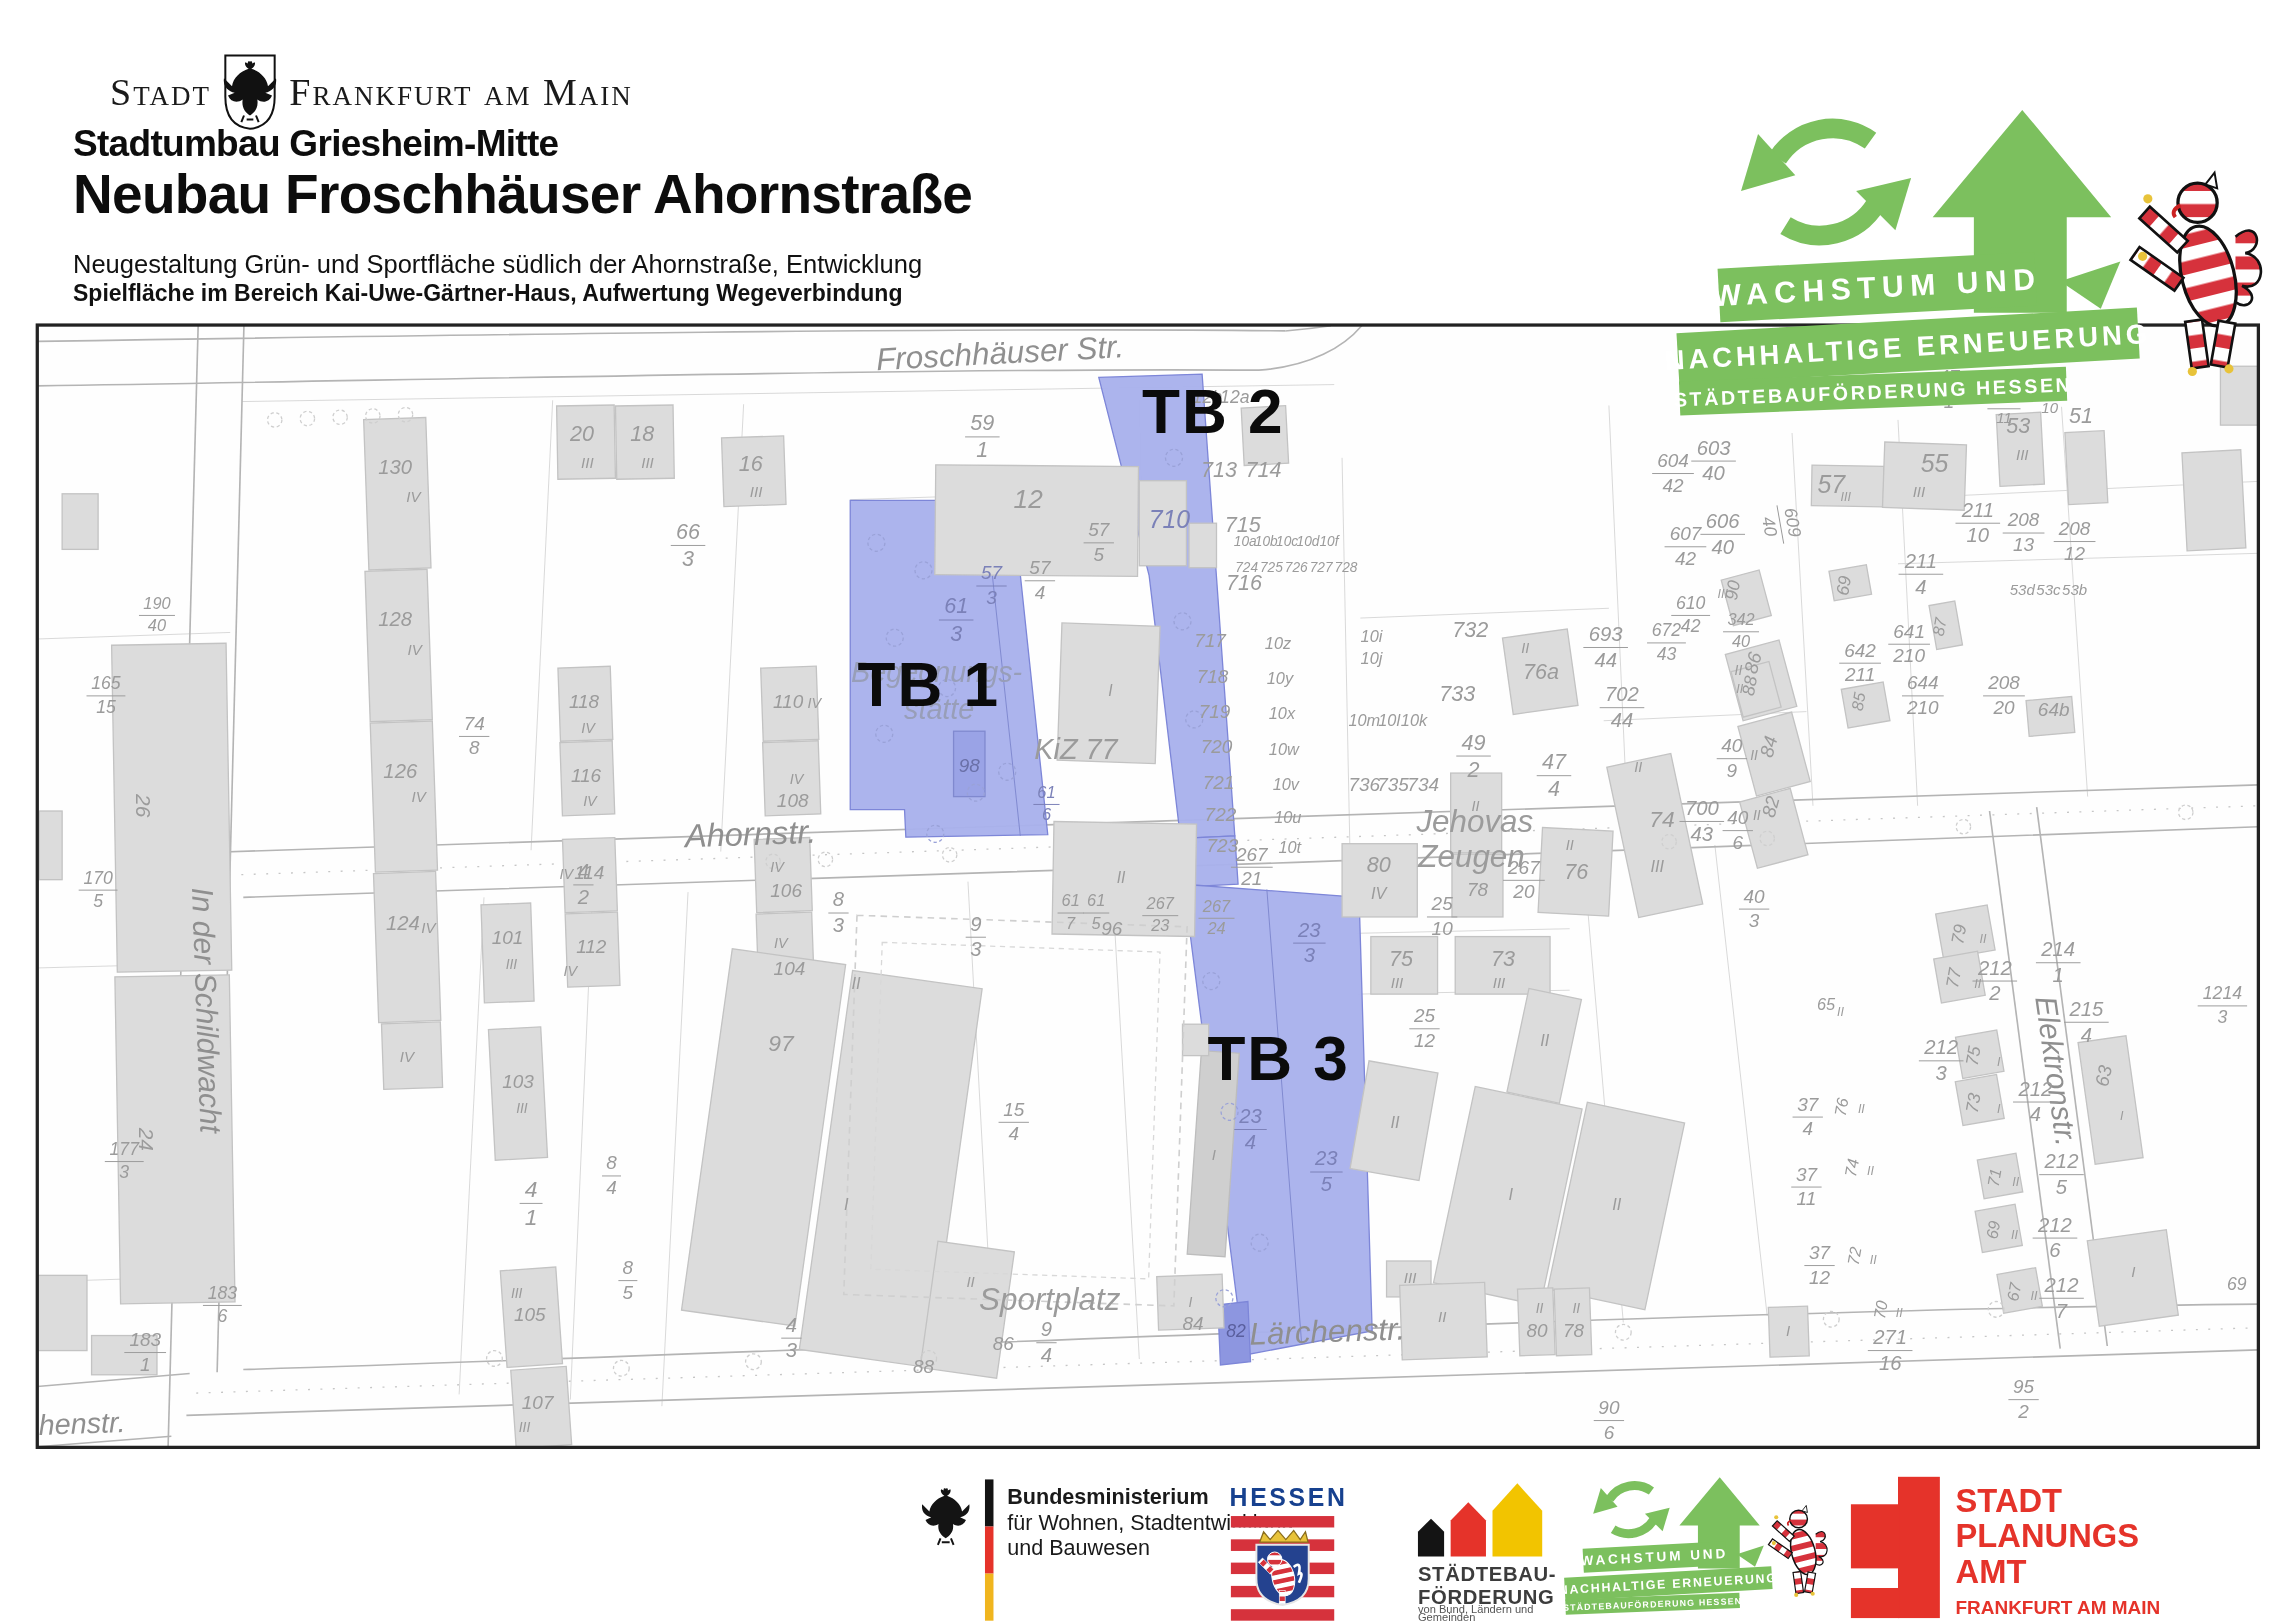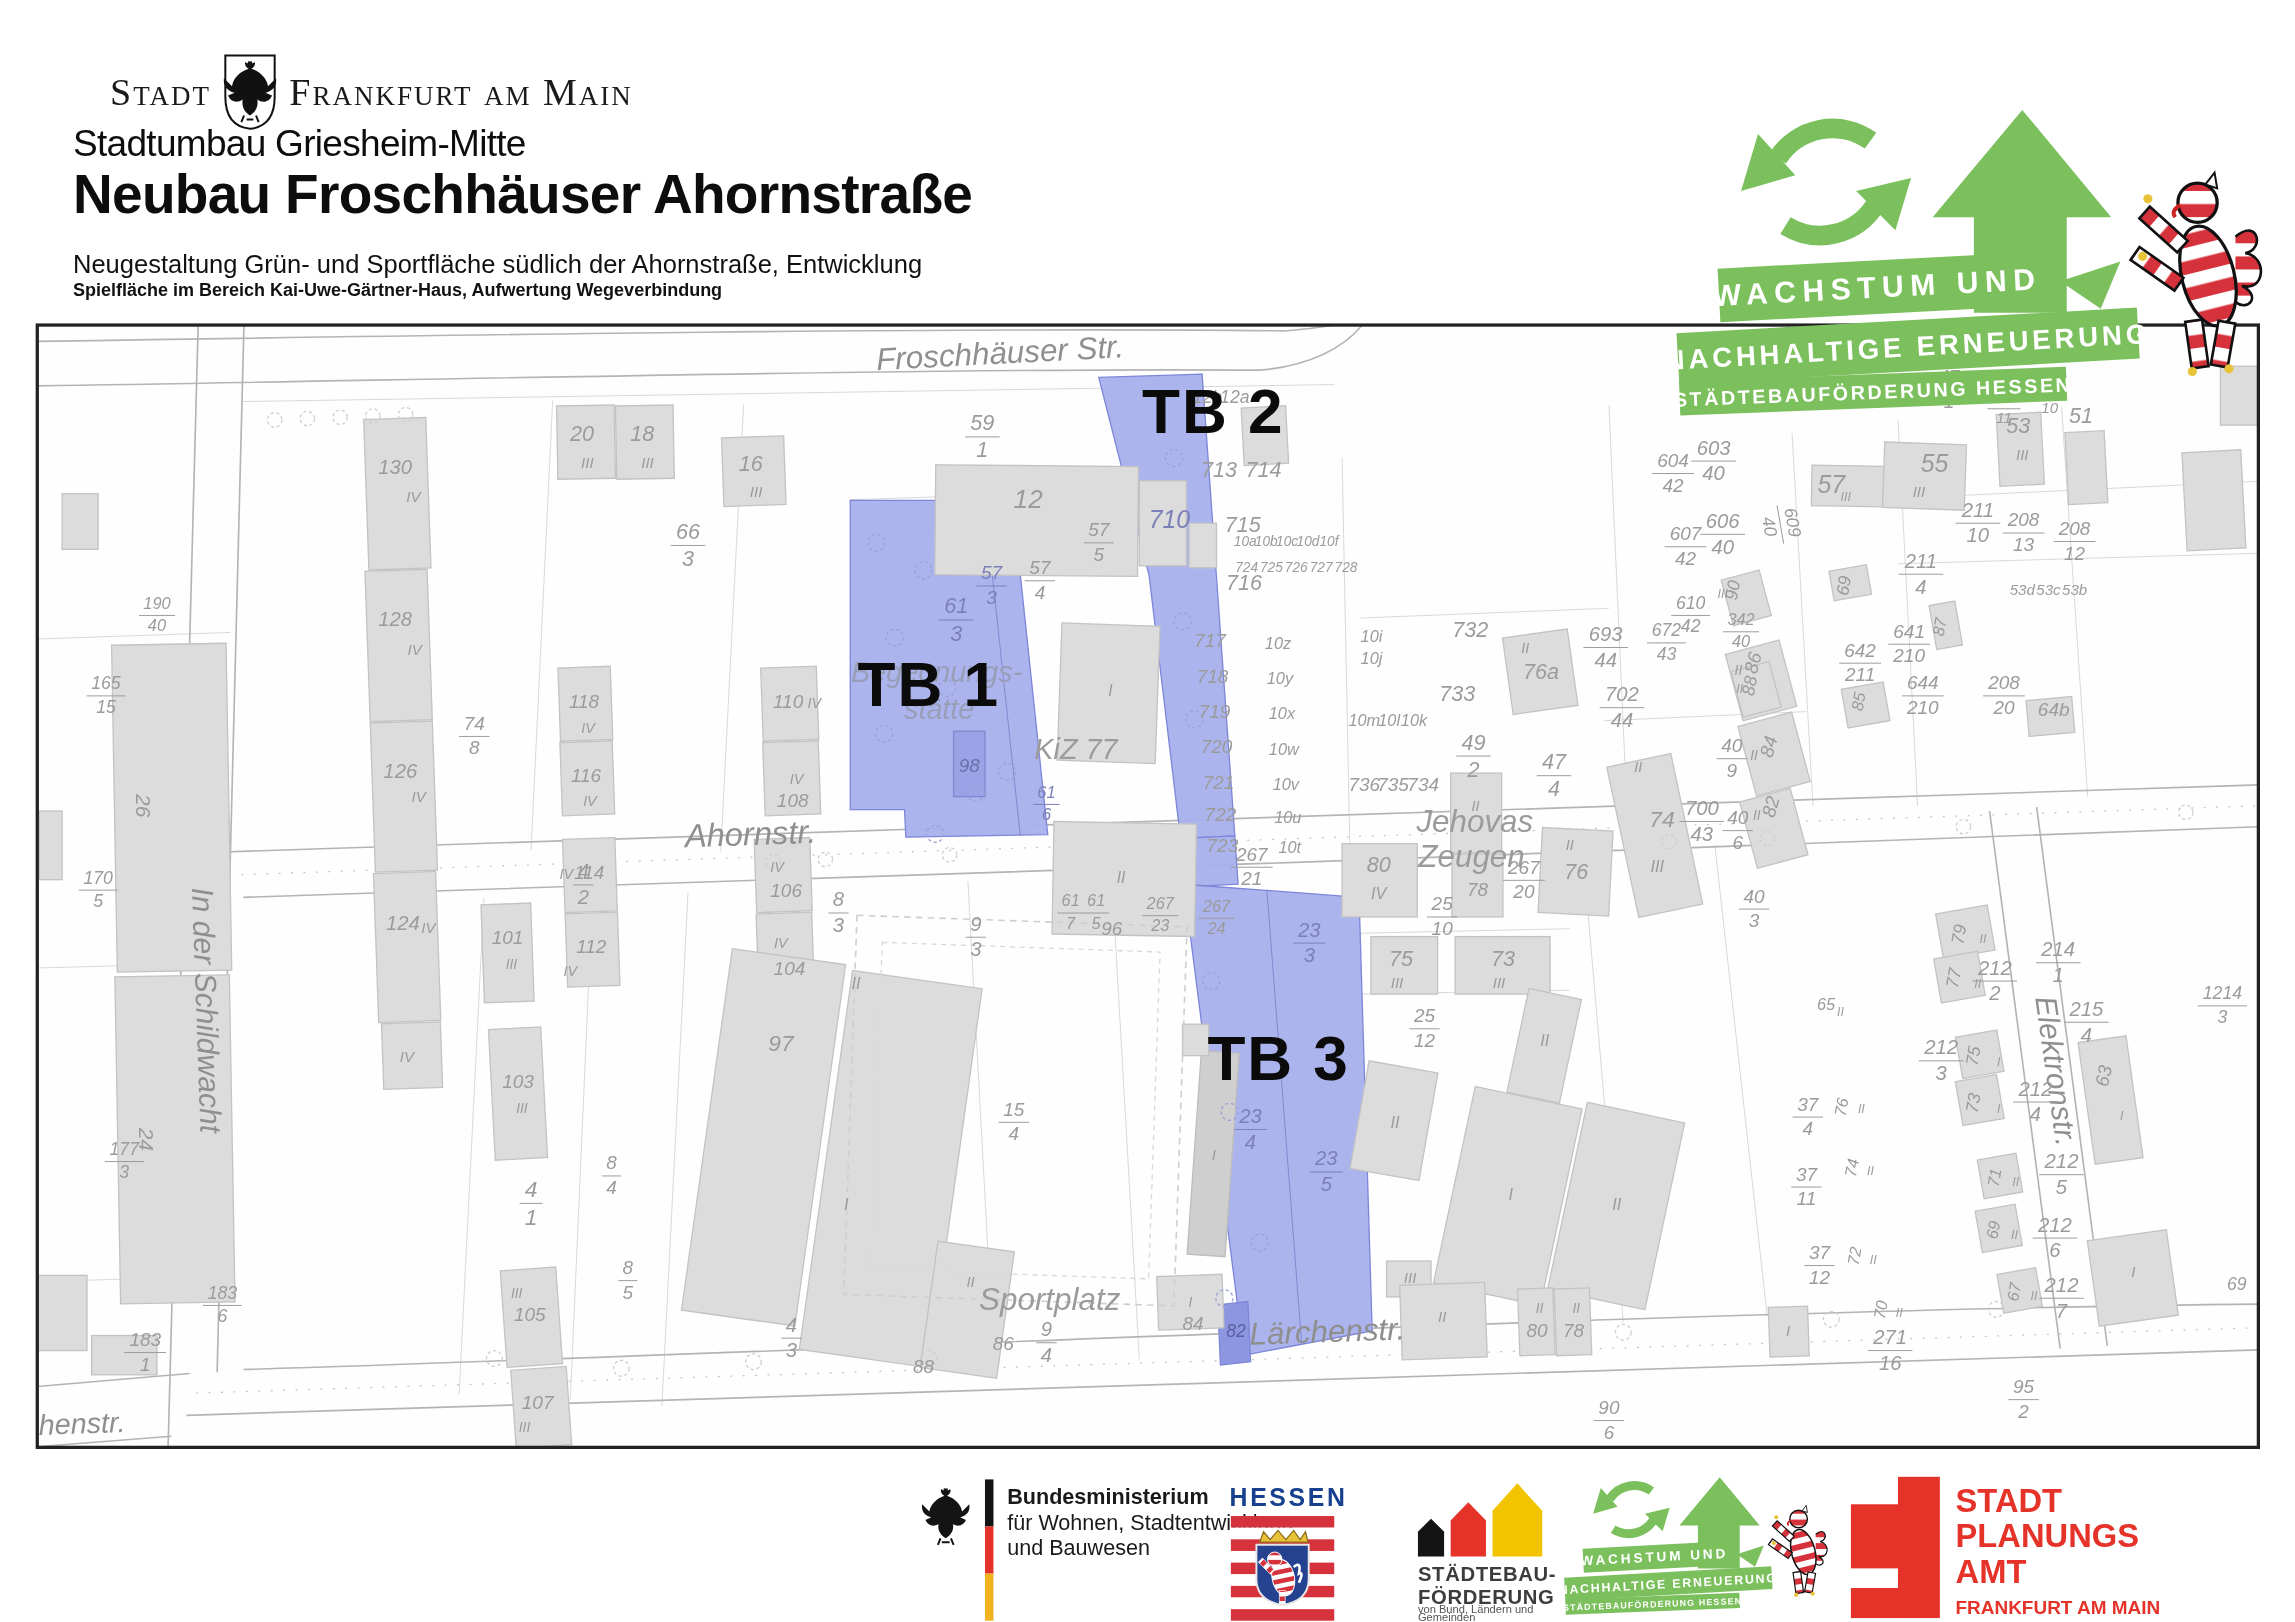--- a/index.html
+++ b/index.html
@@ -1,24 +1,24 @@
 <!DOCTYPE html>
 <html style="font-size:10.5px"><head>
 <meta charset="utf-8">
 <style>
   html,body{margin:0;padding:0;background:#ffffff;}
   #page{position:relative;width:2295px;height:1622px;background:#fff;overflow:hidden;font-family:"Liberation Sans",sans-serif;padding-left:17px;}
   .abs{position:absolute;}
   #city-logo{left:110px;top:51px;display:flex;align-items:center;gap:9.2px;color:#1a1a1a;
              font-family:"Liberation Serif",serif;font-variant:small-caps;letter-spacing:2px;}
   #city-logo .w{font-size:38px;font-weight:400;}
-  #project-line{left:73px;top:123px;font-size:37px;font-weight:400;color:#0d0d0d;letter-spacing:-0.7px;}
+  #project-line{left:73px;top:123px;font-size:37px;font-weight:700;color:#0d0d0d;letter-spacing:-0.7px;}
   #main-title{left:73px;top:162px;font-size:55px;font-weight:700;color:#0d0d0d;letter-spacing:-0.7px;}
   #subtitle1{left:73px;top:250px;font-size:25.5px;font-weight:400;color:#111;}
-  #subtitle2{left:73px;top:280px;font-size:18px;font-weight:700;color:#111;}
+  #subtitle2{left:73px;top:280px;font-size:23px;font-weight:700;color:#111;}
   svg text{font-family:"Liberation Sans",sans-serif;}
   .bld{fill:#dcdcdc;stroke:#c3c3c3;stroke-width:2;}
   .pline{stroke:#d8d8d8;stroke-width:1.5;fill:none;}
   .street{stroke:#b4b4b4;stroke-width:2.5;fill:none;}
   .tree{fill:none;stroke-width:2;stroke-dasharray:5 4;}
   .zone{fill:#a9b1ec;stroke:#7d86d8;stroke-width:2;fill-opacity:0.96;}
 </style>
 </head>
 <body>
 

